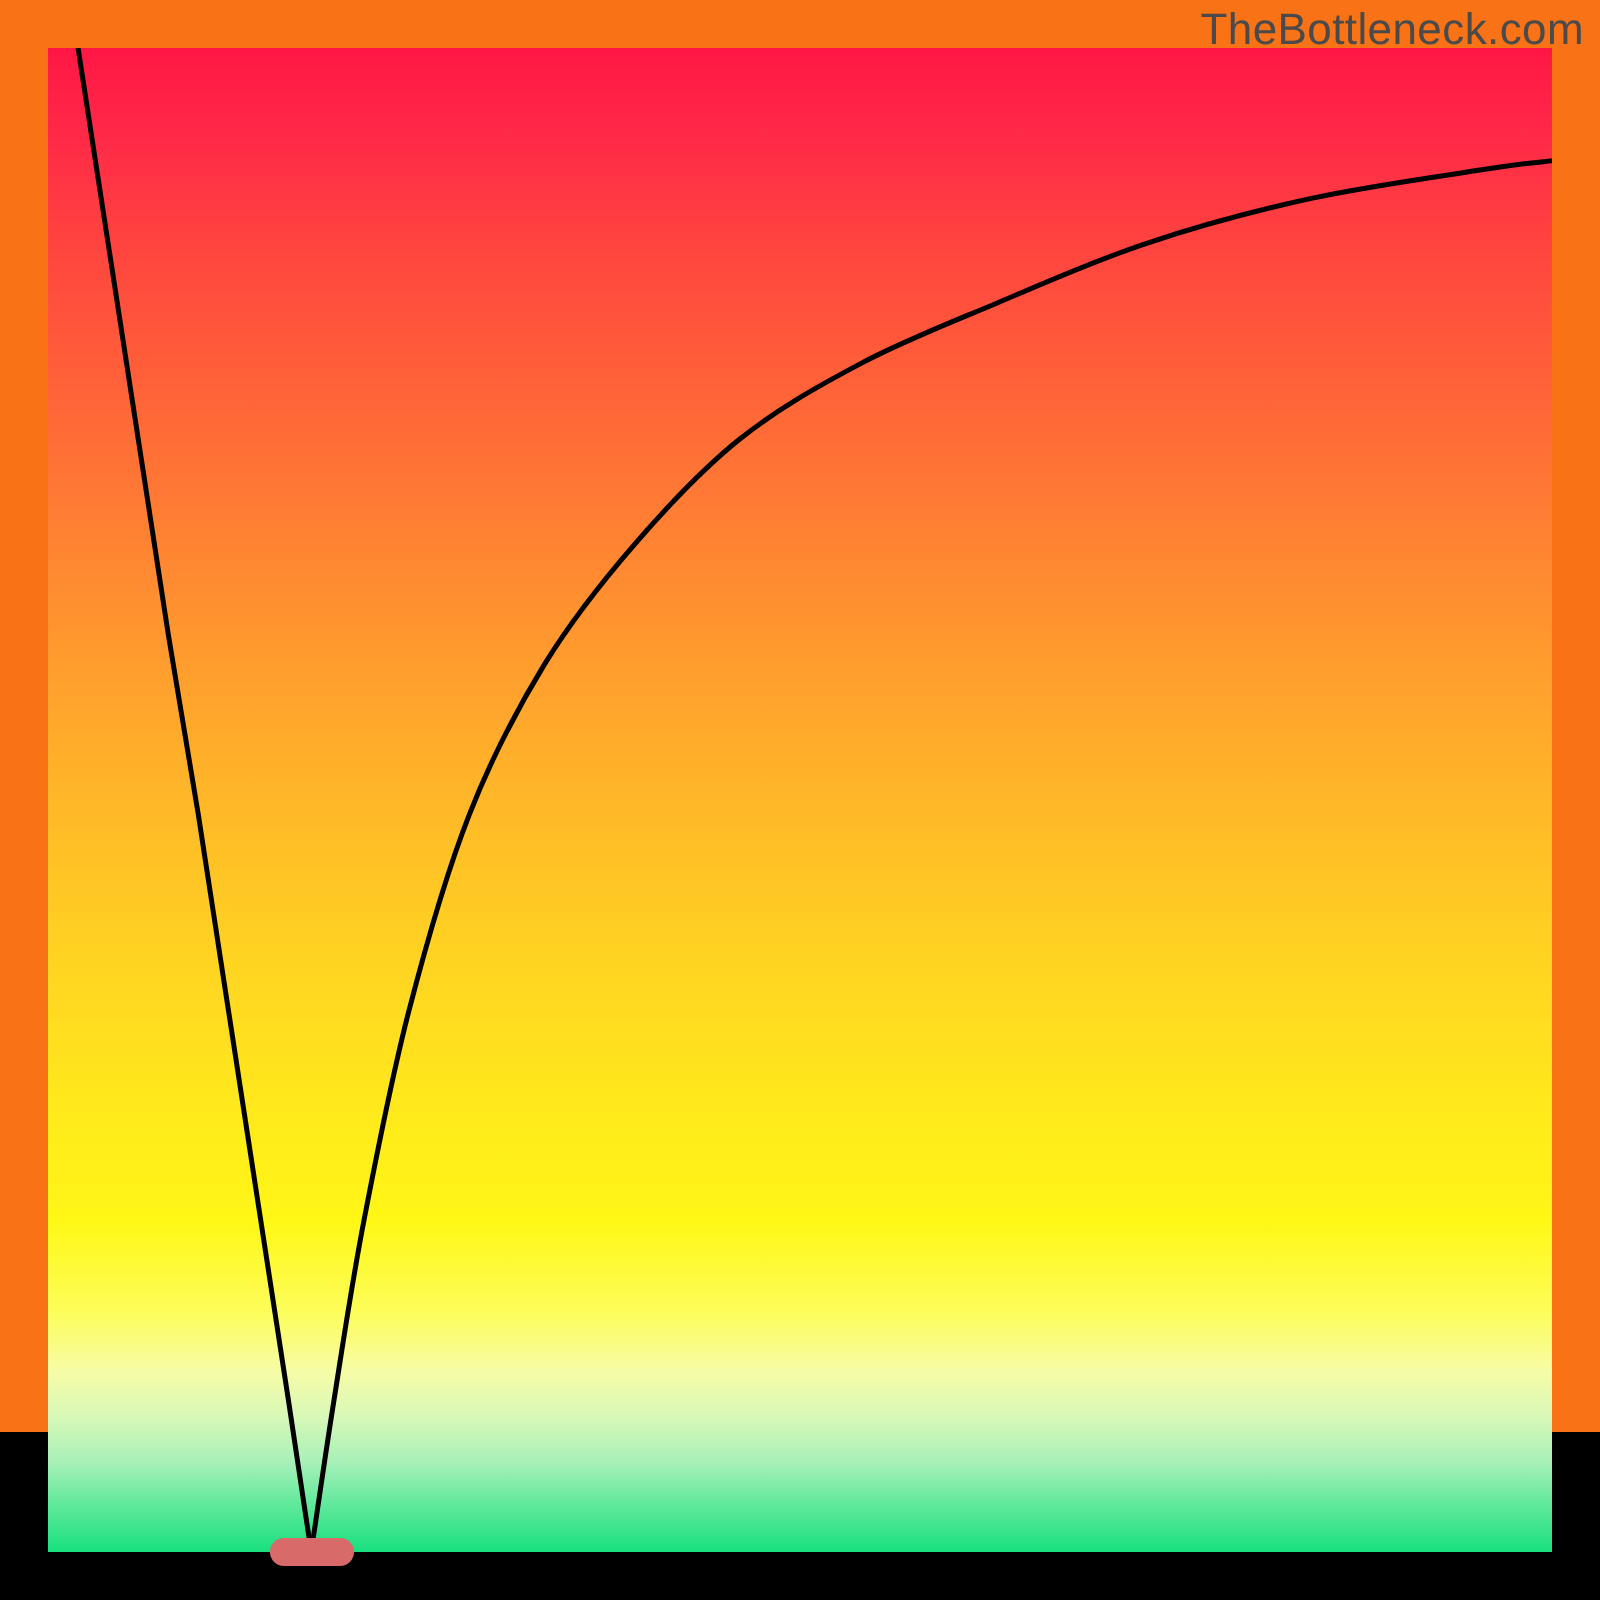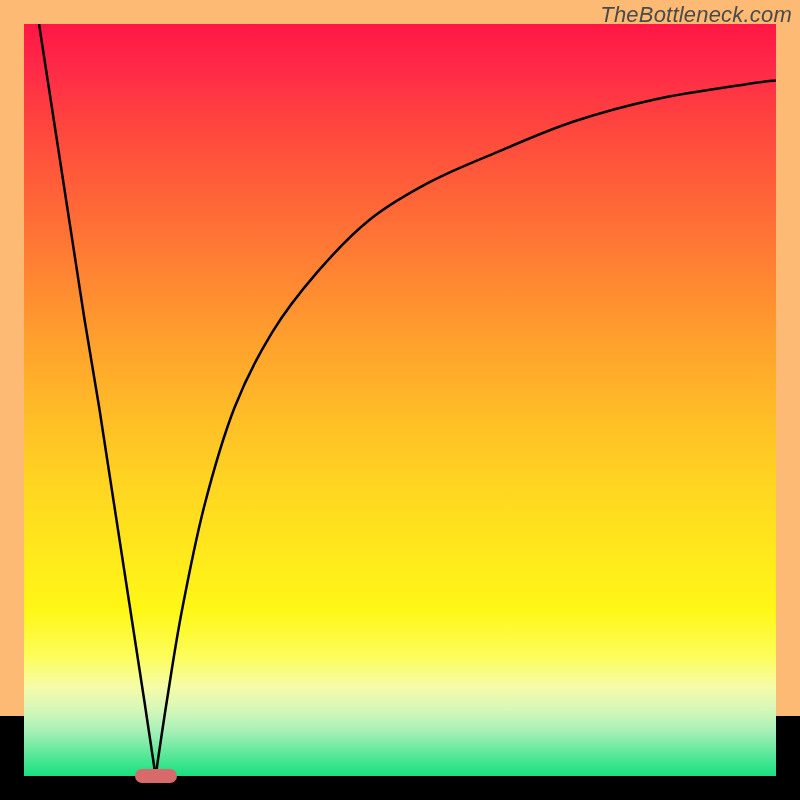--- a/index.html
+++ b/index.html
@@ -8,22 +8,21 @@
     width: 800px;
     height: 800px;
     overflow: hidden;
     background: #000;
     font-family: Arial, Helvetica, sans-serif;
   }
   .frame {
     position: relative;
     width: 800px;
     height: 716px;
-    background: #fdba74;
-    font-style: italic;
+    background: #f97316;
   }
   .plot-area {
     position: absolute;
     left: 24px;
     top: 24px;
     width: 752px;
     height: 752px;
     
     background: linear-gradient(
       to bottom,

